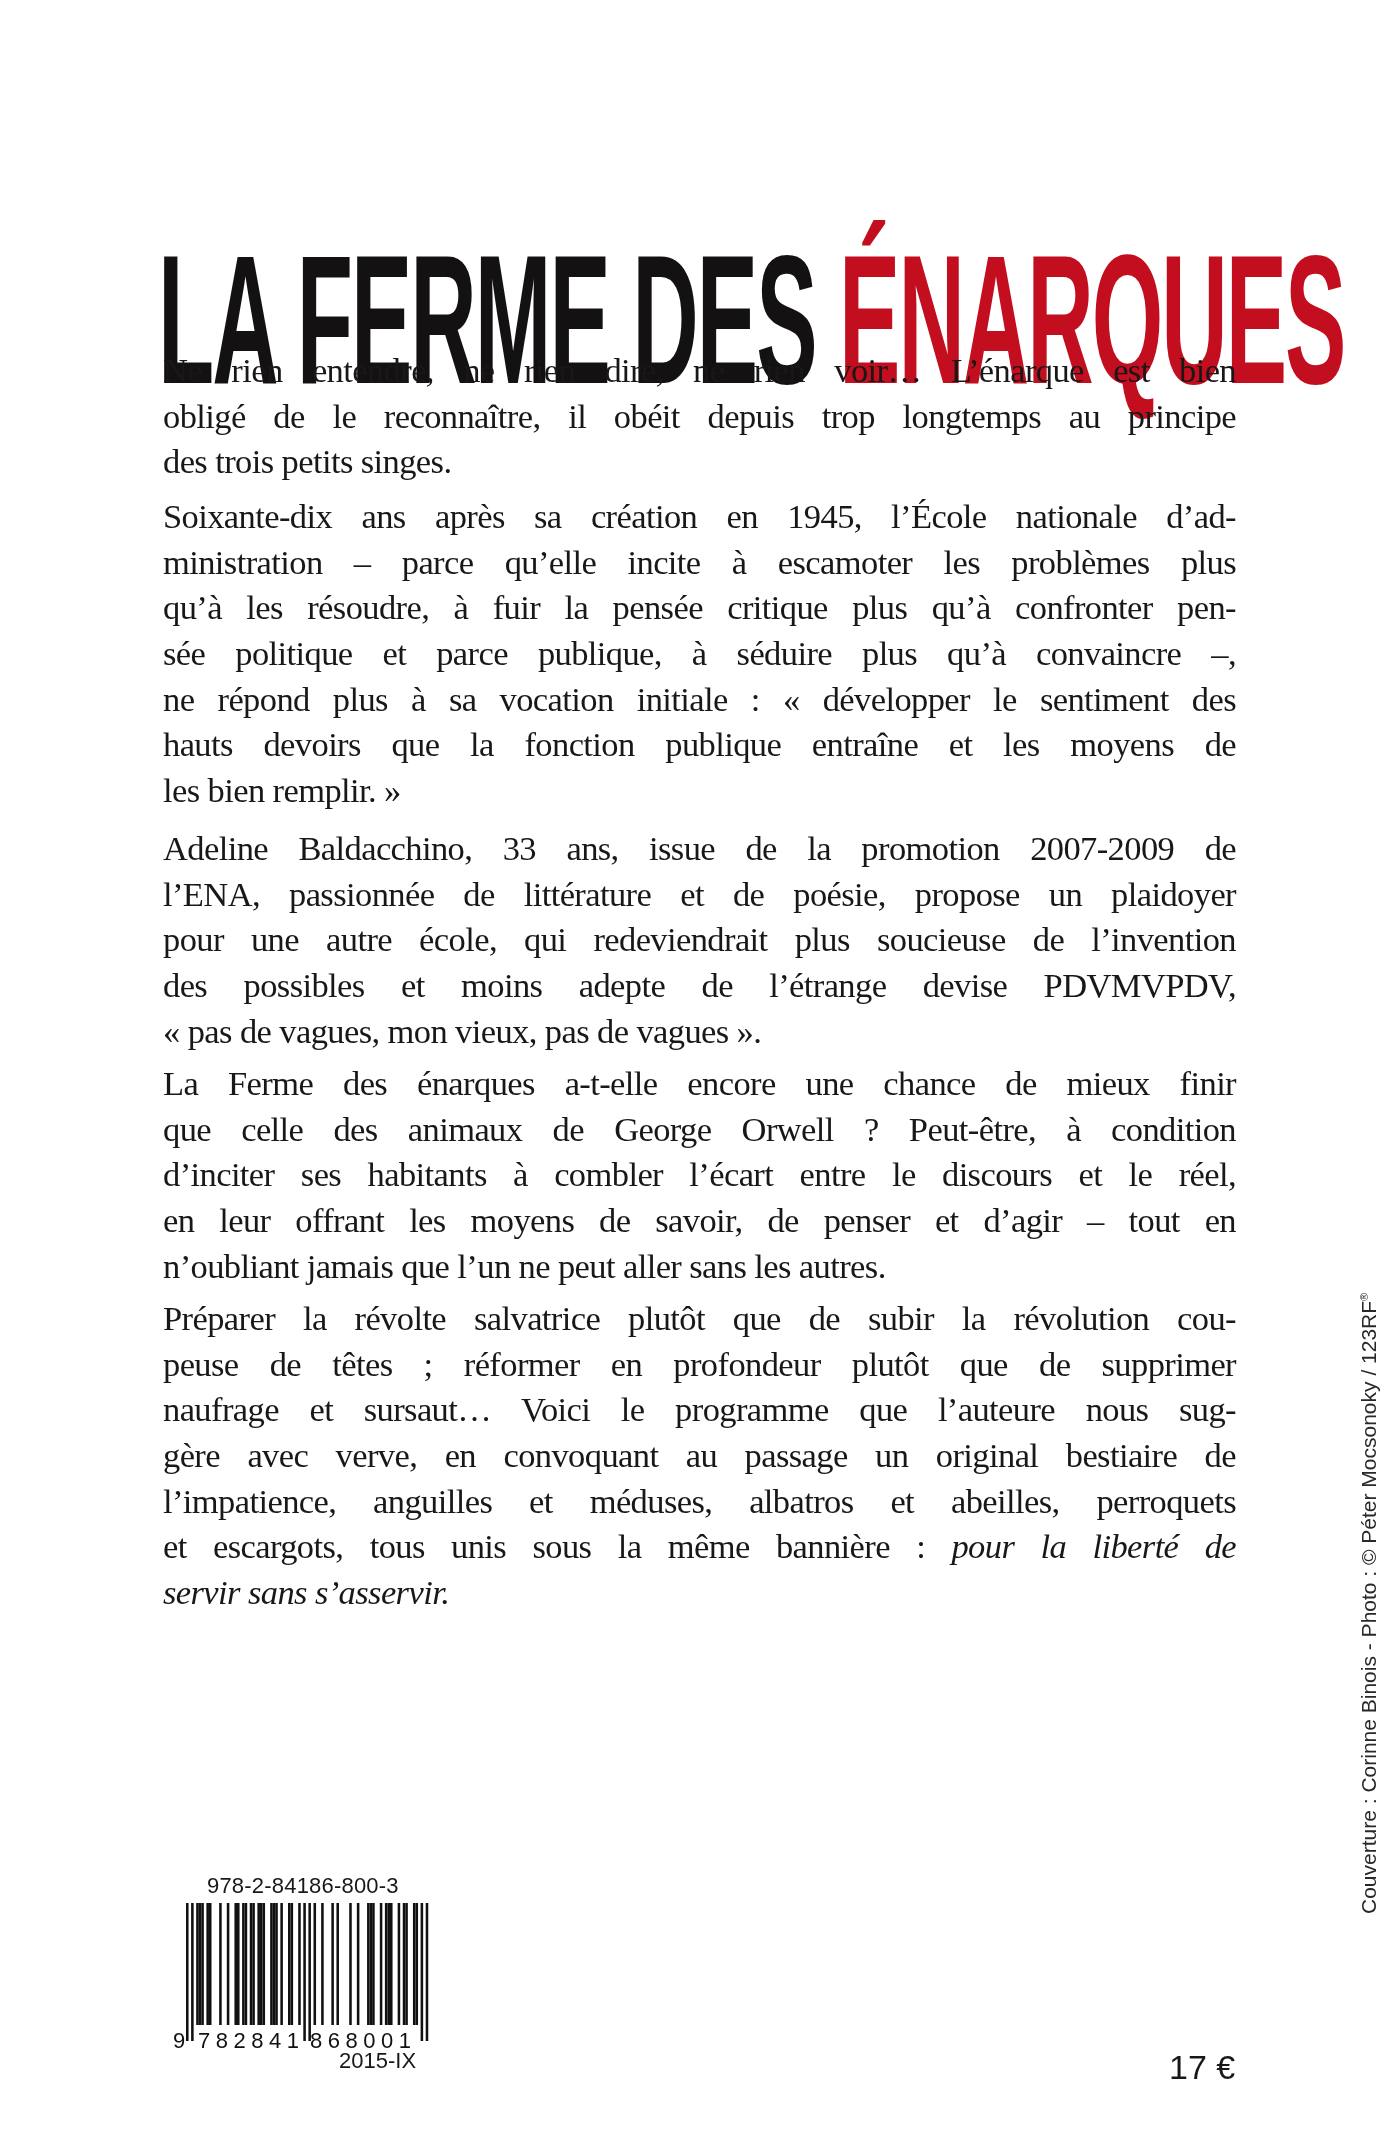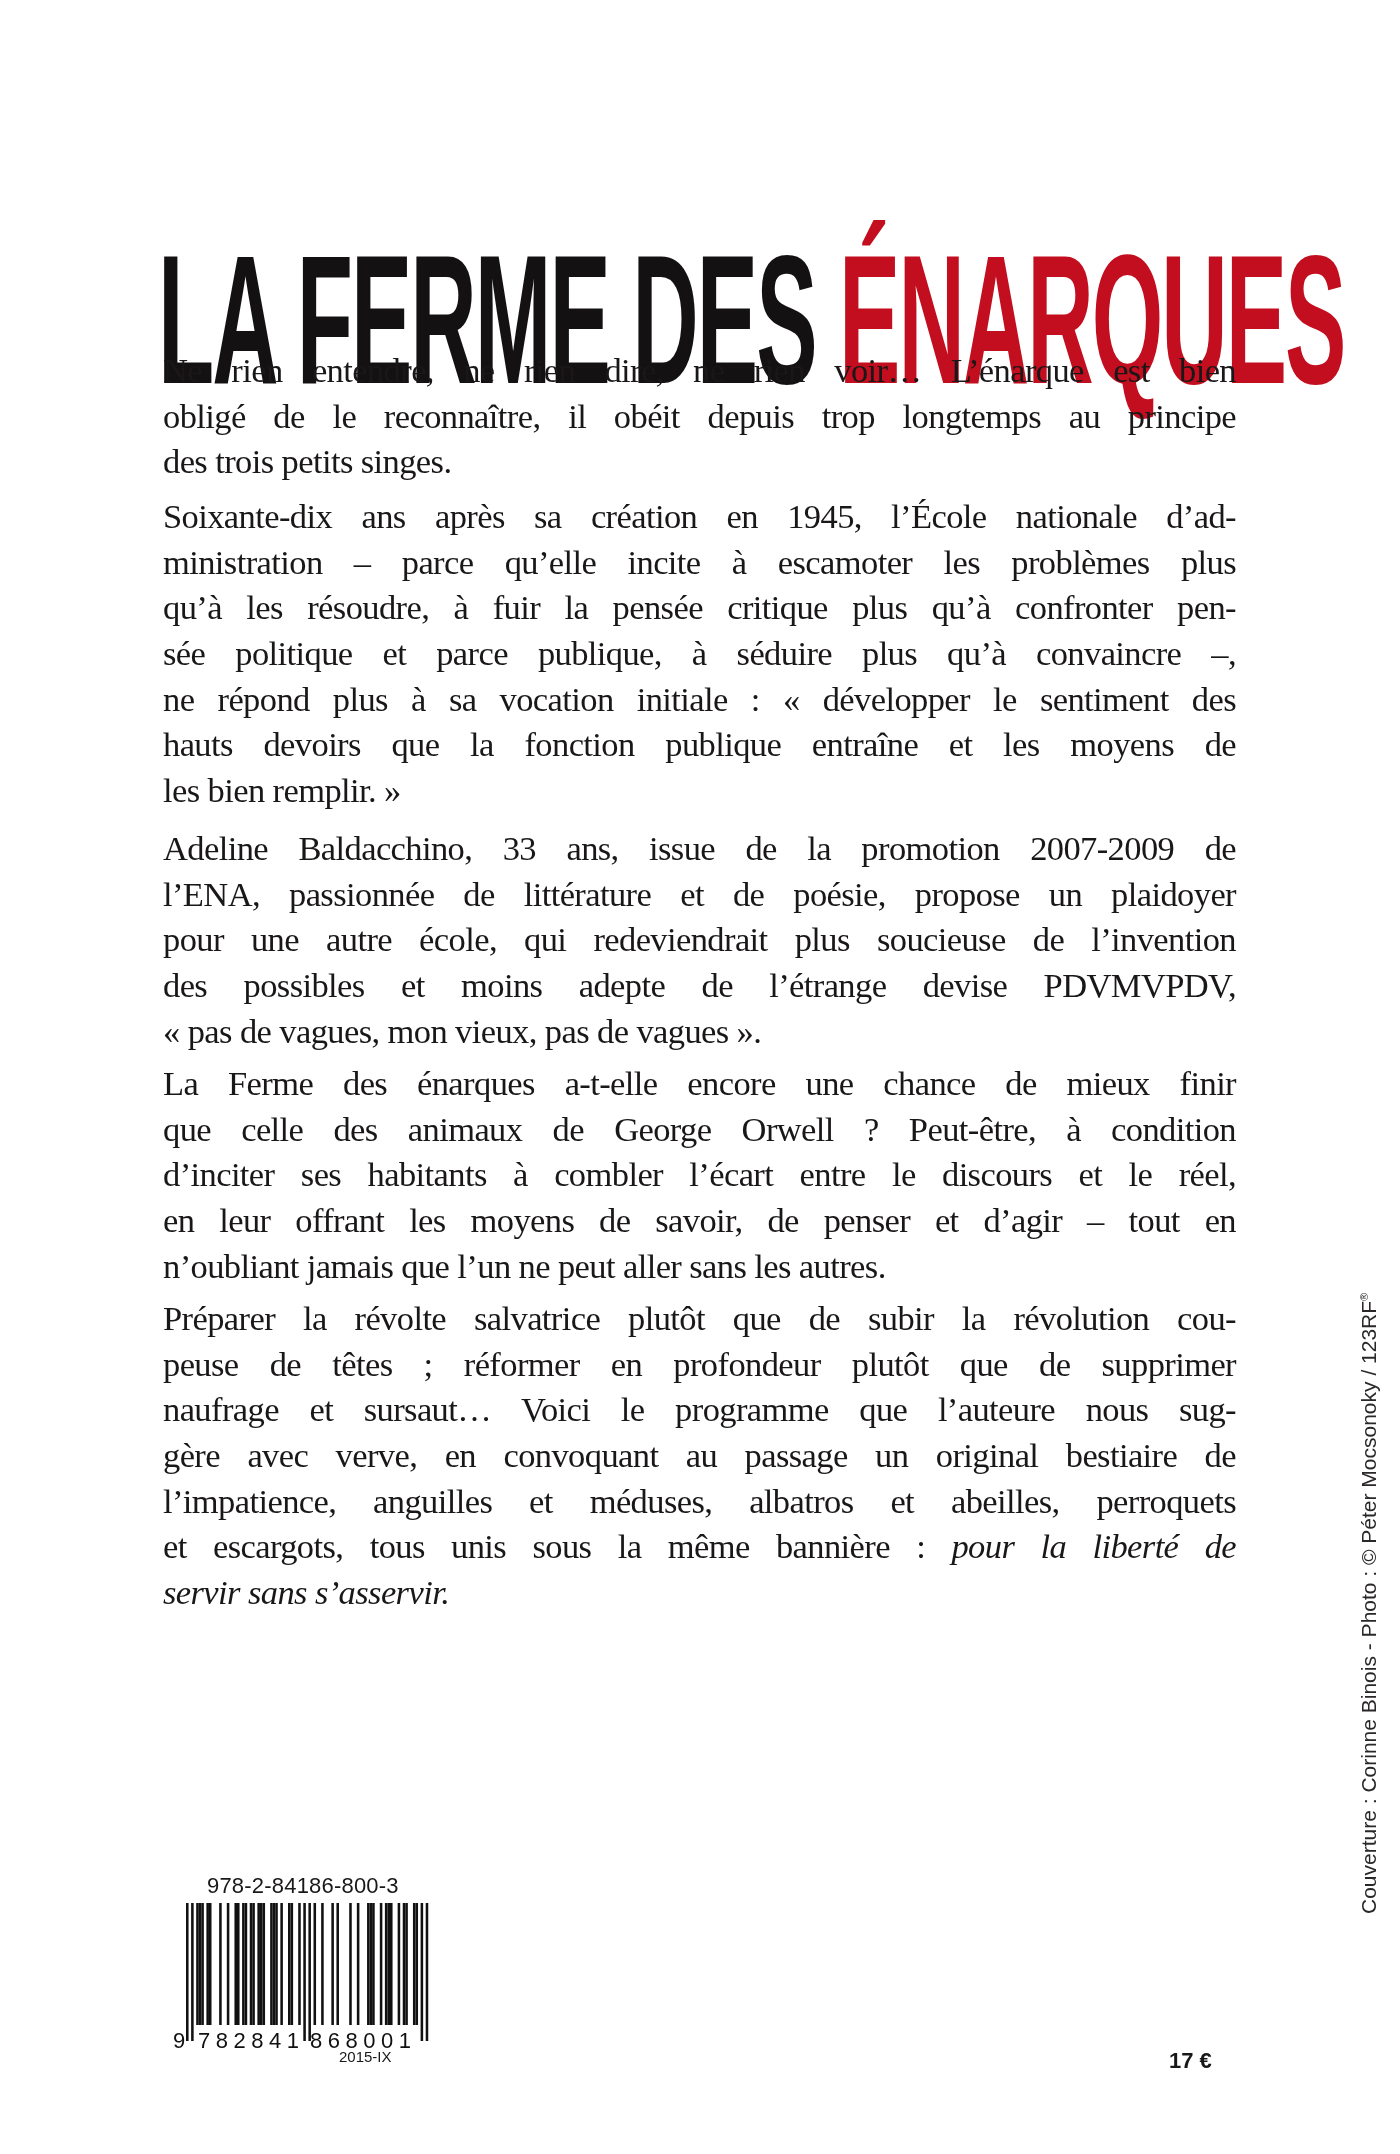--- a/index.html
+++ b/index.html
@@ -18,22 +18,22 @@
 
     
     .para { position: absolute; left: 163px; width: 1073px; font-size: 34.5px; line-height: 45.7px; color: #1a1718; letter-spacing: -0.6px; }
     .line { display: block; height: 45.7px; white-space: nowrap; overflow: visible; text-align: justify; text-align-last: justify; font-family: Liberation Serif, serif; }
     .line.last { text-align: left; text-align-last: left; }
     .it { font-style: italic; }
 
     
     #isbn-label { position: absolute; left: 207px; top: 1873px; font-size: 22px; letter-spacing: 0.2px; color: #1a1718; }
     #barcode-svg { position: absolute; left: 165px; top: 1903px; }
-    #edition-code { position: absolute; left: 339px; top: 2048px; font-size: 15px; color: #1a1718; }
-    #price { position: absolute; left: 1169px; top: 2048px; font-size: 22px; font-weight: bold; color: #1a1718; }
+    #edition-code { position: absolute; left: 339px; top: 2048px; font-size: 22px; color: #1a1718; }
+    #price { position: absolute; left: 1169px; top: 2048px; font-size: 34px; font-weight: normal; color: #1a1718; }
 
     
     #credit {
       position: absolute; left: 1357px; top: 1914px;
       transform-origin: left top; transform: rotate(-90deg);
       white-space: nowrap; font-size: 21px; color: #2a2728;
     }
     #credit sup { font-size: 11px; }
   </style>
 </head>

